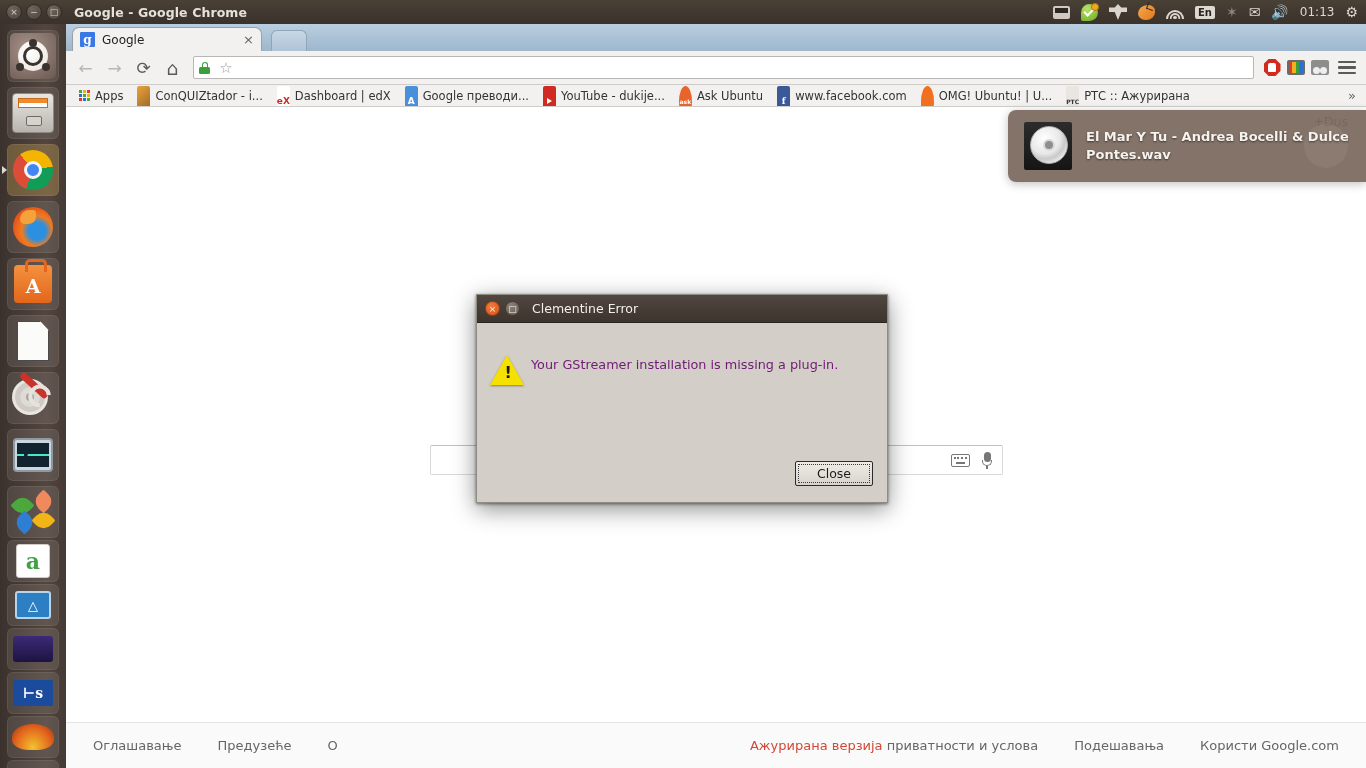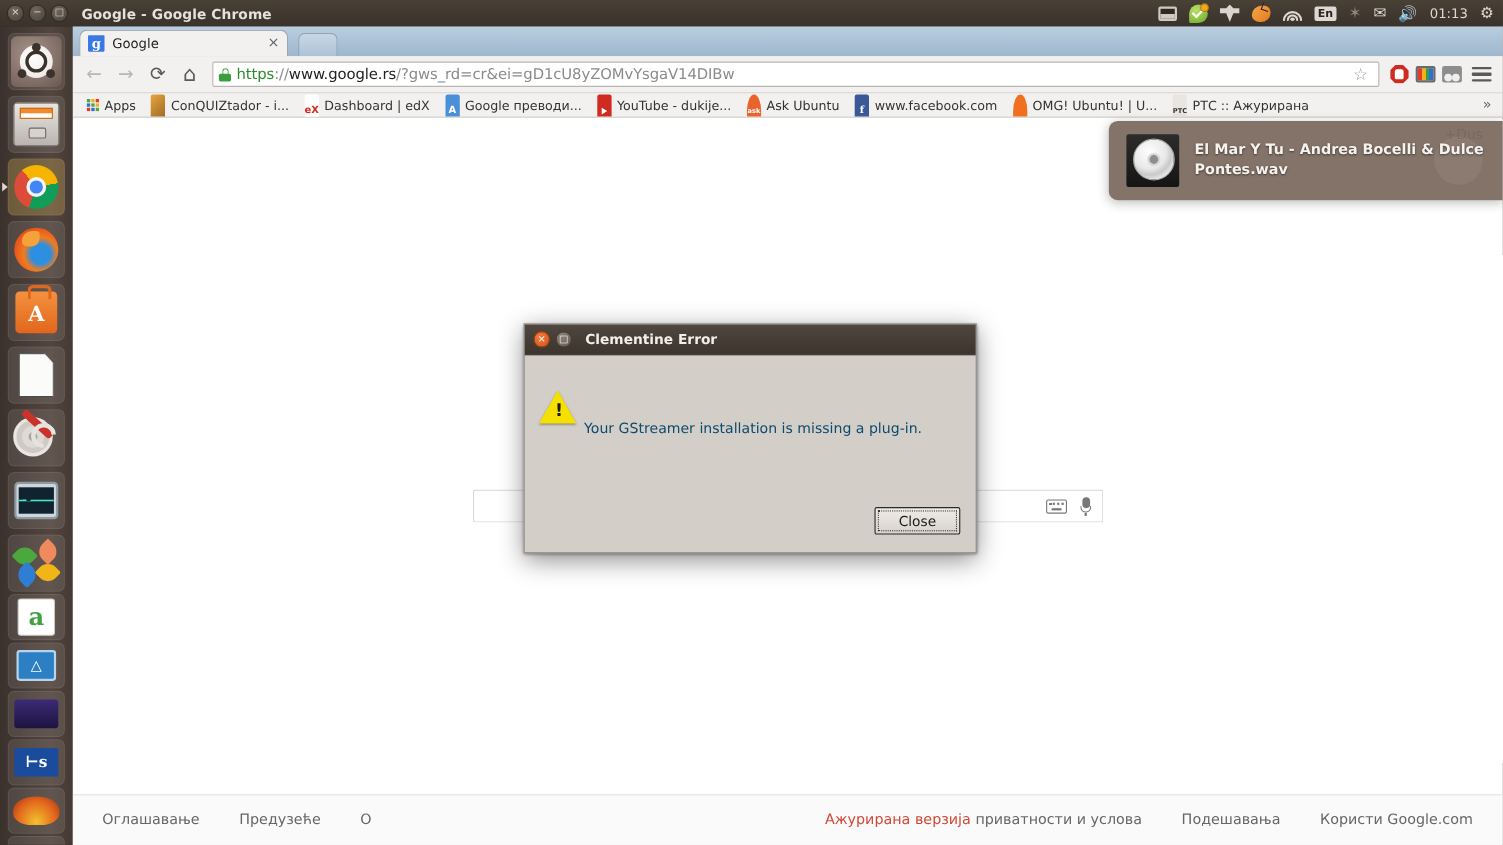--- a/index.html
+++ b/index.html
@@ -321,43 +321,43 @@
   #dialog-titlebar {
     height: 28px;
     background: linear-gradient(to bottom,#504840 0%,#453d35 55%,#3c342d 100%);
     display:flex; align-items:center; gap:5px; padding-left:8px;
     border-bottom: 1px solid #2a241f;
   }
   .dlg-btn { width:15px;height:15px;border-radius:50%;display:flex;align-items:center;
     justify-content:center;font-size:9px;color:#f4f0ec;}
   .dlg-close { background: radial-gradient(circle at 35% 30%,#f07b3c,#d4541c); border:1px solid #a13e12; }
   .dlg-max { background: radial-gradient(circle at 35% 30%,#8b837a,#63594f); border:1px solid #453d35; }
-  #dialog-title { color:#f2eee9; font-size:12.5px; font-weight:bold; margin-left:7px; }
+  #dialog-title { color:#f2eee9; font-size:12.5px; font-weight:normal; margin-left:7px; }
   #dialog-body { position:relative; height: 180px; }
   #warn-icon {
     position: absolute; left: 13px; top: 32px;
     width: 0; height: 0;
     border-left: 17px solid transparent; border-right: 17px solid transparent;
     border-bottom: 30px solid #f6e000;
     filter: drop-shadow(0 1px 1px rgba(0,0,0,.4));
   }
   #warn-icon::before {
     content: ''; position:absolute; left:-17px; top:0; width:0;height:0;
     border-left:17px solid transparent;border-right:17px solid transparent;
     border-bottom:30px solid transparent;
     box-shadow: none;
   }
   #warn-bang {
     position:absolute; left: 27.5px; top: 42px;
     color:#1a1a1a; font-size:16px; font-weight:bold; line-height:1;
     font-family:"DejaVu Sans",sans-serif;
   }
   #dialog-msg {
-    position:absolute; left:54px; top:60px; right:14px;
-    font-size:12.8px; color:#0c4a6e;
+    position:absolute; left:54px; top:34px; right:14px;
+    font-size:12.8px; color:#701a75;
   }
   #dialog-close-btn {
     position:absolute; right:14px; bottom:17px;
     width:78px; height:25px;
     background: linear-gradient(to bottom,#efece7,#d8d3cc);
     border: 1px solid #2b2b2b;
     border-radius: 2px;
     display:flex; align-items:center; justify-content:center;
     font-size:12.5px; color:#1c1c1c;
   }
@@ -531,21 +531,20 @@
     <div class="tb-btn dim">←</div>
     <div class="tb-btn dim">→</div>
     <div class="tb-btn">⟳</div>
     <div class="tb-btn" style="font-size:19px;">⌂</div>
 
     <div id="omnibox">
       <span class="lock-ico">
           <i class="body"></i>
           <i class="shack"></i>
         </span>
-      <span id="url-text"><span class="u-green">https</span><span class="u-grey">://</span><span class="u-black">www.google.rs</span><span class="u-grey">/</span><span class="u-grey">?gws_rd=cr&amp;ei=gD1cU8yZOMvYsgaV14DIBw</span></span>
       <span class="star-btn">☆</span>
     </div>
 
     <div class="ext-ico">
         <span class="ext-adblock"></span>
       </div>
     <div class="ext-ico">
         <span class="ext-tv"></span>
       </div>
     <div class="ext-ico">

